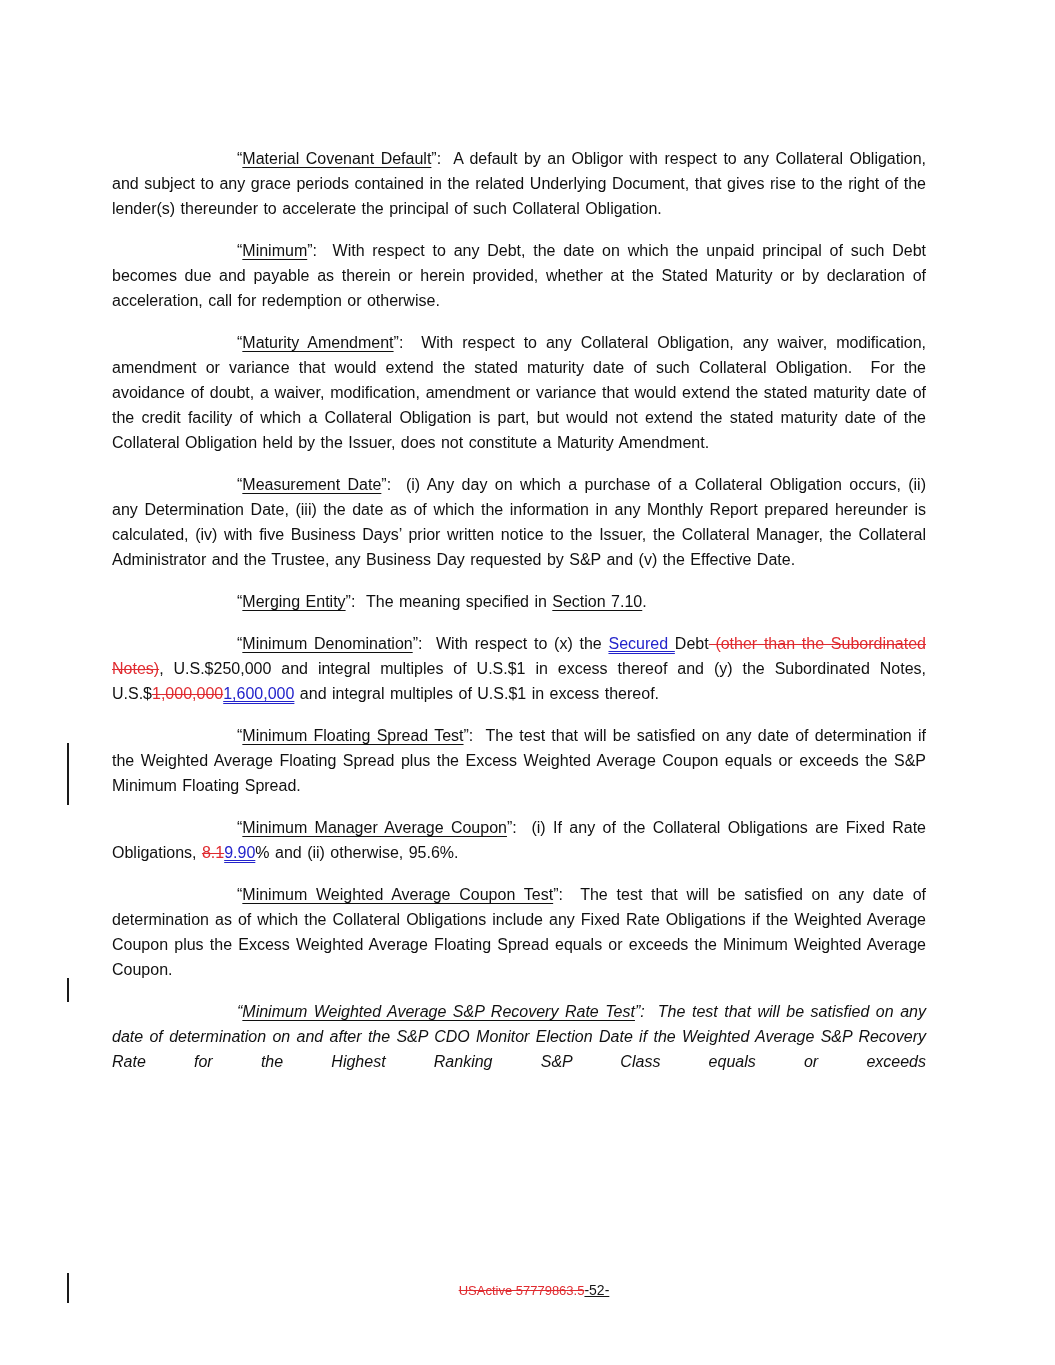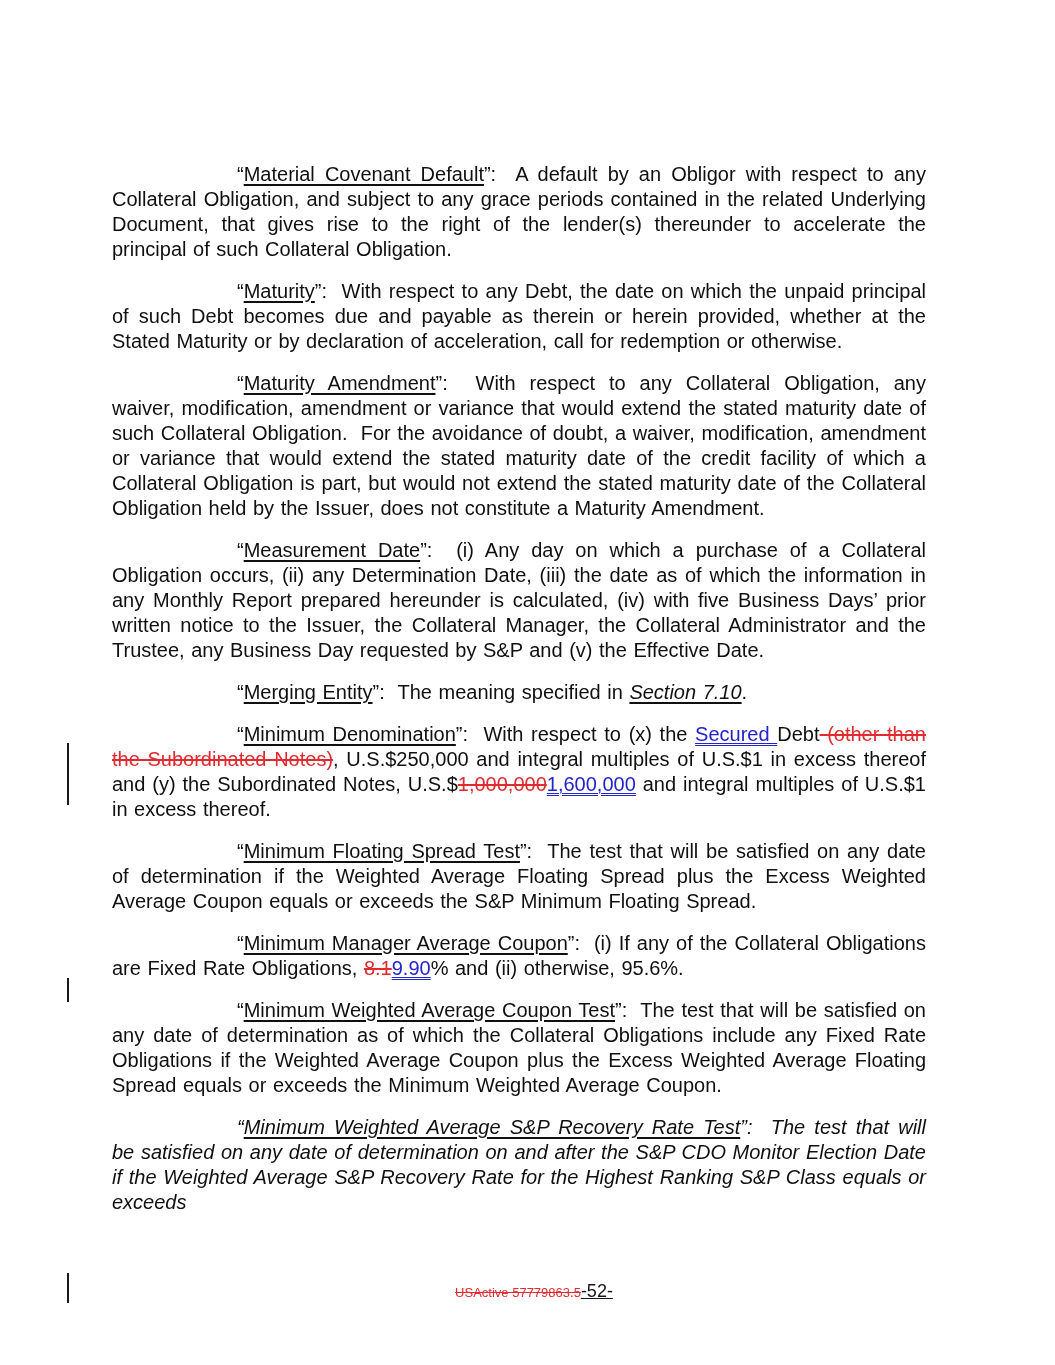--- a/index.html
+++ b/index.html
@@ -14,31 +14,31 @@
     color: #101010;
     overflow: hidden;
   }
   .content {
     position: absolute;
     left: 112px;
     top: 146px;
     width: 814px;
   }
   .para {
-    margin: 16px 0 17px 0;
-    font-size: 20px;
+    margin: 0 0 17px 0;
+    font-size: 16px;
     line-height: 25px;
     text-align: justify;
     text-indent: 125px;
     word-spacing: 1px;
   }
   .para.cont { text-align-last: justify; font-style: italic; }
   .run-n { }
   .run-term { text-decoration: underline; text-underline-offset: 3px; }
-  .run-u { text-decoration: underline; text-underline-offset: 3px; font-style: italic; }
+  .run-u { text-decoration: underline; text-underline-offset: 3px; }
   .run-del {
     color: var(--del-color, #e02b30);
     text-decoration: line-through;
   }
   .run-ins {
     color: var(--ins-color, #2323cb);
     text-decoration-line: underline;
     text-decoration-style: double;
     text-decoration-thickness: 1px;
     text-underline-offset: 2px;
@@ -58,36 +58,36 @@
     white-space: nowrap;
   }
   .footer-del {
     color: var(--del-color, #e02b30);
     text-decoration: line-through;
     font-size: 13px;
     padding-left: 13px;
   }
   .footer-page {
     color: #161616;
-    font-size: 18px;
+    font-size: 14px;
     text-decoration: underline;
   }
 </style>
 </head>
 <body>
 
 <div class="page">
 
   <div class="change-bar" style="top:743px;height:62px"></div>
   <div class="change-bar" style="top:978px;height:24px"></div>
   <div class="change-bar" style="top:1273px;height:30px"></div>
 
   <div class="content">
     <p class="para"><span class="run-n">“</span><span class="run-term">Material Covenant Default</span><span class="run-n">”:&nbsp; A default by an Obligor with respect to any Collateral Obligation, and subject to any grace periods contained in the related Underlying Document, that gives rise to the right of the lender(s) thereunder to accelerate the principal of such Collateral Obligation.</span></p>
-    <p class="para"><span class="run-n">“</span><span class="run-term">Maturity</span><span class="run-n">”:&nbsp; With respect to any Debt, the date on which the unpaid principal of such Debt becomes due and payable as therein or herein provided, whether at the Stated Maturity or by declaration of acceleration, call for redemption or otherwise.</span></p>
+    <p class="para"><span class="run-n">“</span><span class="run-term">Minimum</span><span class="run-n">”:&nbsp; With respect to any Debt, the date on which the unpaid principal of such Debt becomes due and payable as therein or herein provided, whether at the Stated Maturity or by declaration of acceleration, call for redemption or otherwise.</span></p>
     <p class="para"><span class="run-n">“</span><span class="run-term">Maturity Amendment</span><span class="run-n">”:&nbsp; With respect to any Collateral Obligation, any waiver, modification, amendment or variance that would extend the stated maturity date of such Collateral Obligation.&nbsp; For the avoidance of doubt, a waiver, modification, amendment or variance that would extend the stated maturity date of the credit facility of which a Collateral Obligation is part, but would not extend the stated maturity date of the Collateral Obligation held by the Issuer, does not constitute a Maturity Amendment.</span></p>
     <p class="para"><span class="run-n">“</span><span class="run-term">Measurement Date</span><span class="run-n">”:&nbsp; (i) Any day on which a purchase of a Collateral Obligation occurs, (ii) any Determination Date, (iii) the date as of which the information in any Monthly Report prepared hereunder is calculated, (iv) with five Business Days’ prior written notice to the Issuer, the Collateral Manager, the Collateral Administrator and the Trustee, any Business Day requested by S&amp;P and (v) the Effective Date.</span></p>
     <p class="para"><span class="run-n">“</span><span class="run-term">Merging Entity</span><span class="run-n">”:&nbsp; The meaning specified in </span><span class="run-u">Section 7.10</span><span class="run-n">.</span></p>
     <p class="para"><span class="run-n">“</span><span class="run-term">Minimum Denomination</span><span class="run-n">”:&nbsp; With respect to (x) the </span><span class="run-ins">Secured </span><span class="run-n">Debt</span><span class="run-del"> (other than the Subordinated Notes)</span><span class="run-n">, U.S.$250,000 and integral multiples of U.S.$1 in excess thereof and (y) the Subordinated Notes, U.S.$</span><span class="run-del">1,000,000</span><span class="run-ins">1,600,000</span><span class="run-n"> and integral multiples of U.S.$1 in excess thereof.</span></p>
     <p class="para"><span class="run-n">“</span><span class="run-term">Minimum Floating Spread Test</span><span class="run-n">”:&nbsp; The test that will be satisfied on any date of determination if the Weighted Average Floating Spread plus the Excess Weighted Average Coupon equals or exceeds the S&amp;P Minimum Floating Spread.</span></p>
     <p class="para"><span class="run-n">“</span><span class="run-term">Minimum Manager Average Coupon</span><span class="run-n">”:&nbsp; (i) If any of the Collateral Obligations are Fixed Rate Obligations, </span><span class="run-del">8.1</span><span class="run-ins">9.90</span><span class="run-n">% and (ii) otherwise, 95.6%.</span></p>
     <p class="para"><span class="run-n">“</span><span class="run-term">Minimum Weighted Average Coupon Test</span><span class="run-n">”:&nbsp; The test that will be satisfied on any date of determination as of which the Collateral Obligations include any Fixed Rate Obligations if the Weighted Average Coupon plus the Excess Weighted Average Floating Spread equals or exceeds the Minimum Weighted Average Coupon.</span></p>
     <p class="para cont"><span class="run-n">“</span><span class="run-term">Minimum Weighted Average S&amp;P Recovery Rate Test</span><span class="run-n">”:&nbsp; The test that will be satisfied on any date of determination on and after the S&amp;P CDO Monitor Election Date if the Weighted Average S&amp;P Recovery Rate for the Highest Ranking S&amp;P Class equals or exceeds</span></p>
   </div>
 

